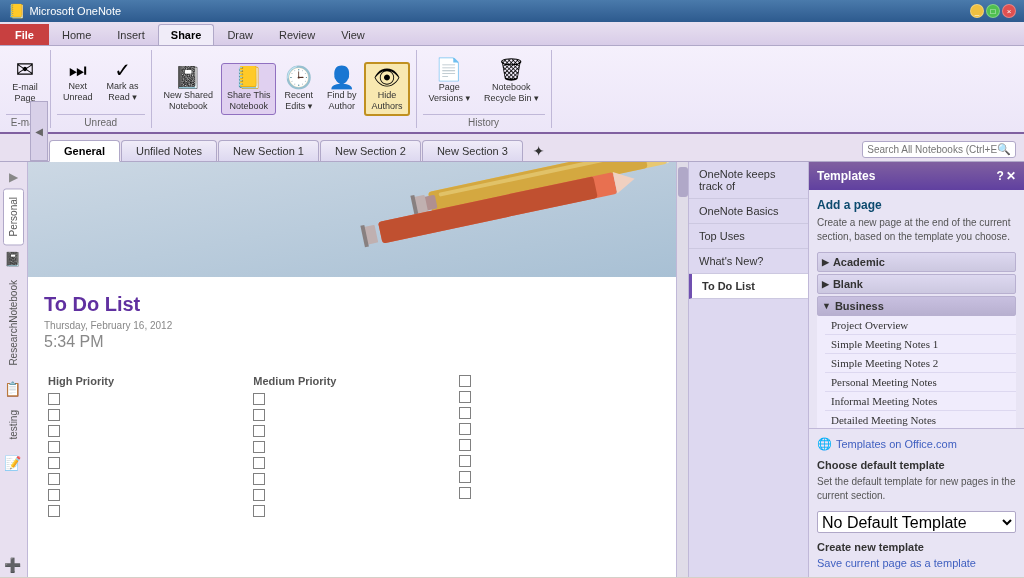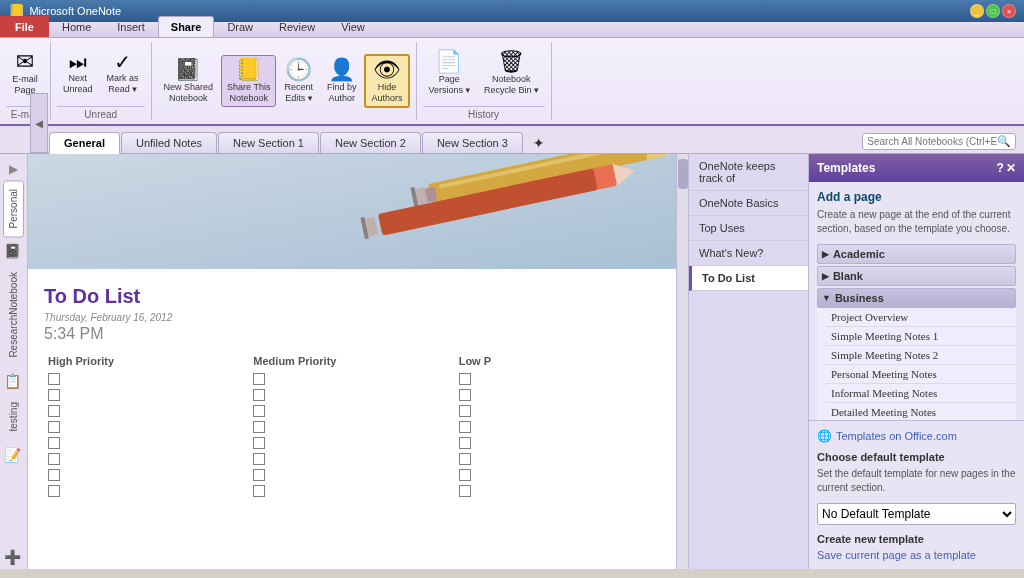--- a/index.html
+++ b/index.html
@@ -8,21 +8,21 @@
     
     .title-bar { height: 22px; background: linear-gradient(to bottom, #4a7aab, #2d5a8e); display: flex; align-items: center; justify-content: space-between; padding: 0 8px; }
     .title-bar-left { display: flex; align-items: center; gap: 4px; }
     .title-bar-controls { display: flex; gap: 2px; }
     .title-btn { width: 14px; height: 14px; border-radius: 50%; border: 1px solid rgba(255,255,255,0.3); cursor: pointer; font-size: 8px; display: flex; align-items: center; justify-content: center; color: white; }
     .title-btn.min { background: #f0c040; }
     .title-btn.max { background: #50c050; }
     .title-btn.close { background: #e05050; }
 
     
-    .ribbon-tabs { height: 16px; background: linear-gradient(to bottom, #e8e0f0, #d8cce8); display: flex; align-items: flex-end; padding-left: 0; border-bottom: 1px solid #b0a8c8; }
+    .ribbon-tabs { height: 24px; background: linear-gradient(to bottom, #e8e0f0, #d8cce8); display: flex; align-items: flex-end; padding-left: 0; border-bottom: 1px solid #b0a8c8; }
     .ribbon-tab { padding: 4px 12px; font-size: 11px; cursor: pointer; border: 1px solid transparent; border-bottom: none; border-radius: 3px 3px 0 0; color: #333; }
     .ribbon-tab.active { background: #f0ecf8; border-color: #b0a8c8; color: #000; font-weight: bold; }
     .ribbon-tab.file-tab { background: #c84040; color: white; font-weight: bold; padding: 4px 14px; border-radius: 0; }
 
     
     .ribbon { height: 88px; background: linear-gradient(to bottom, #f5f0fc, #ece6f8); border-bottom: 2px solid #8060a0; display: flex; padding: 4px 0; }
     .ribbon-group { display: flex; flex-direction: column; align-items: center; padding: 0 6px; border-right: 1px solid #c0b8d8; min-width: fit-content; }
     .ribbon-group-buttons { display: flex; gap: 2px; flex: 1; align-items: center; }
     .ribbon-group-label { font-size: 10px; color: #666; margin-top: 2px; padding-top: 2px; border-top: 1px solid #c0b8d8; width: 100%; text-align: center; }
     .ribbon-btn { display: flex; flex-direction: column; align-items: center; padding: 3px 5px; cursor: pointer; border-radius: 3px; border: 1px solid transparent; min-width: 38px; }
@@ -45,25 +45,25 @@
 
     
     .left-sidebar { width: 28px; background: #e8e0f0; border-right: 1px solid #c0b8d8; display: flex; flex-direction: column; align-items: center; padding-top: 4px; }
     .sidebar-notebook { writing-mode: vertical-rl; text-orientation: mixed; transform: rotate(180deg); font-size: 10px; color: #555; padding: 8px 4px; cursor: pointer; border-radius: 3px; border: 1px solid transparent; margin-bottom: 2px; }
     .sidebar-notebook.active { background: white; border-color: #b0a8c8; }
     .sidebar-icon { font-size: 14px; margin: 4px 0; cursor: pointer; color: #555; }
 
     
     .page-content { flex: 1; display: flex; flex-direction: column; overflow: hidden; }
     .page-title-h { font-size: 20px; font-weight: bold; color: #6030a0; margin-bottom: 4px; }
-    .page-date { font-size: 10px; color: #888; margin-bottom: 2px; font-style: italic; }
+    .page-date { font-size: 10px; color: #888; margin-bottom: 2px; }
     .page-time { font-size: 16px; color: #888; margin-bottom: 8px; }
 
     
-    .todo-grid { display: flex; gap: 0; margin-top: 12px; }
+    .todo-grid { display: flex; gap: 0; margin-top: 24px; }
     .todo-col { flex: 1; padding: 0 4px; }
     .todo-col-header { font-size: 11px; font-weight: bold; color: #555; margin-bottom: 6px; }
     .todo-item { display: flex; align-items: center; gap: 4px; margin-bottom: 4px; }
     .todo-checkbox { width: 12px; height: 12px; border: 1px solid #808080; background: white; flex-shrink: 0; }
 
     
     .page-nav { width: 120px; background: #ddd8f0; border-left: 1px solid #c0b8d8; display: flex; flex-direction: column; }
     .new-page-btn { height: 32px; background: linear-gradient(to bottom, #ece8f8, #dcd8f0); border-bottom: 1px solid #c0b8d8; display: flex; align-items: center; justify-content: space-between; padding: 0 8px; cursor: pointer; font-size: 11px; }
     .page-nav-items { flex: 1; overflow-y: auto; }
     .page-nav-item { padding: 6px 10px; font-size: 11px; cursor: pointer; border-bottom: 1px solid #ccc8e0; color: #333; }
@@ -80,21 +80,21 @@
     .template-category { margin-bottom: 2px; }
     .template-category-header { display: flex; align-items: center; gap: 4px; padding: 3px 4px; cursor: pointer; background: linear-gradient(to bottom, #ddd8f0, #ccc8e0); border: 1px solid #b8b0d0; border-radius: 2px; font-size: 11px; font-weight: bold; color: #333; }
     .template-category-header.expanded { background: linear-gradient(to bottom, #c8c0e0, #b8b0d0); }
     .template-category-arrow { font-size: 9px; }
     .template-items { padding-left: 8px; background: #f0ecfc; }
     .template-item { padding: 3px 6px; font-size: 11px; cursor: pointer; color: #333; border-bottom: 1px solid #ddd8f0; font-family: Liberation Serif, serif; }
     .templates-footer { padding: 8px; border-top: 1px solid #c0b8d8; }
     .templates-footer-link { font-size: 11px; color: #4060c0; cursor: pointer; display: flex; align-items: center; gap: 4px; margin-bottom: 8px; }
     .templates-footer-title { font-size: 11px; font-weight: bold; color: #333; margin-bottom: 4px; }
     .templates-footer-desc { font-size: 10px; color: #555; margin-bottom: 8px; line-height: 1.4; }
-    .templates-dropdown { width: 100%; height: 22px; border: 1px solid #b0a8c8; border-radius: 2px; font-size: 12px; background: white; }
+    .templates-dropdown { width: 100%; height: 22px; border: 1px solid #b0a8c8; border-radius: 2px; font-size: 16px; background: white; }
     .templates-create-title { font-size: 11px; font-weight: bold; color: #333; margin-top: 8px; margin-bottom: 4px; }
     .templates-create-link { font-size: 11px; color: #4060c0; cursor: pointer; }
 
     .collapse-btn { width: 18px; height: 60px; background: #d8d0e8; border: 1px solid #b0a8c8; cursor: pointer; display: flex; align-items: center; justify-content: center; font-size: 10px; color: #666; }
 
     .page-editor-wrapper { display: flex; flex: 1; overflow: hidden; }
     .page-scroll { flex: 1; overflow-y: auto; background: white; position: relative; }
     .page-scroll-bar { width: 12px; background: #e0dce8; border-left: 1px solid #c0b8d8; display: flex; flex-direction: column; }
     .scroll-thumb { width: 10px; height: 30px; background: #b0a8c8; border-radius: 3px; margin: 1px; }
 
@@ -334,21 +334,20 @@
                   <div class="todo-checkbox"></div>
                   <span></span>
                 </div>
               <div class="todo-item">
                   <div class="todo-checkbox"></div>
                   <span></span>
                 </div>
             </div>
 
             <div class="todo-col">
-              <div class="todo-col-header">Low P</div>
               <div class="todo-item">
                   <div class="todo-checkbox"></div>
                   <span></span>
                 </div>
               <div class="todo-item">
                   <div class="todo-checkbox"></div>
                   <span></span>
                 </div>
               <div class="todo-item">
                   <div class="todo-checkbox"></div>

